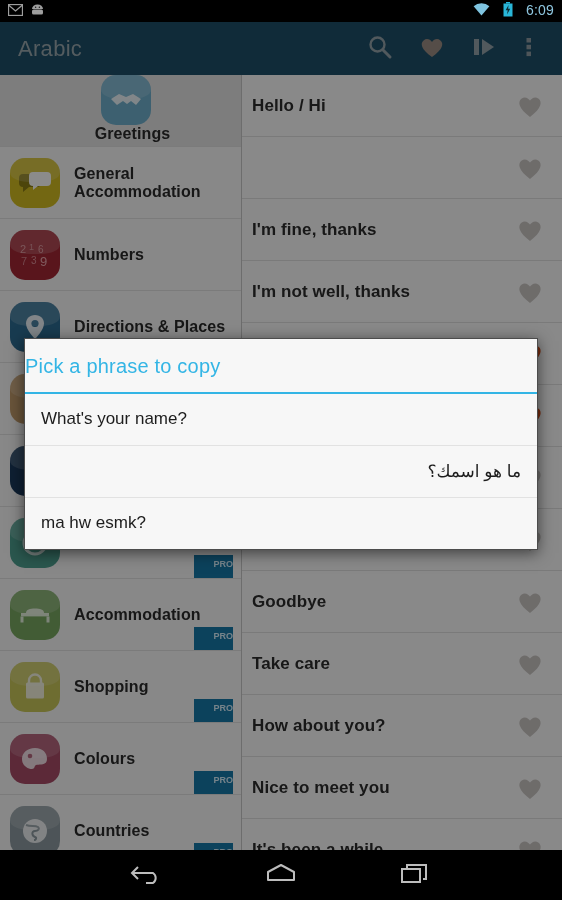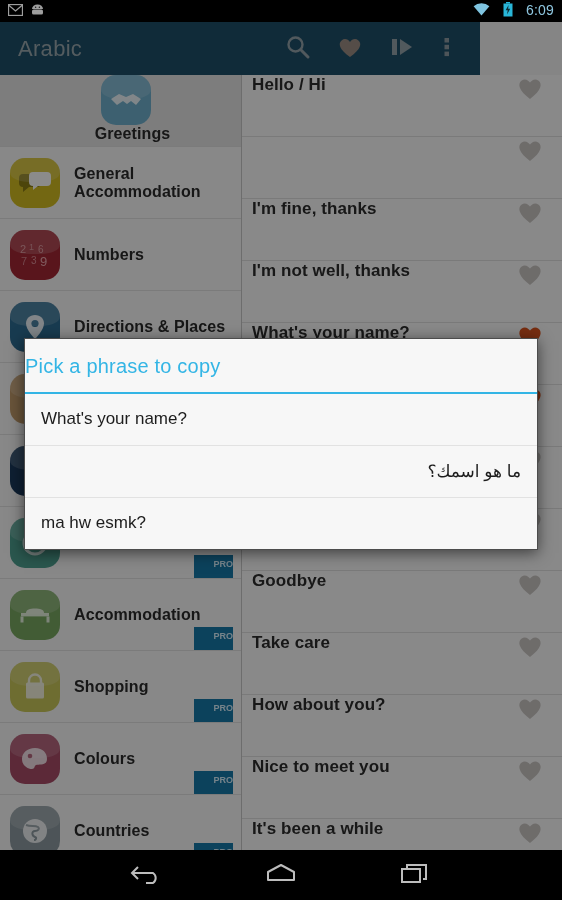--- a/index.html
+++ b/index.html
@@ -37,21 +37,21 @@
   .sb-time {
     color: #8fc7e0;
     font-size: 14px;
     letter-spacing: .2px;
   }
 
   
   #action-bar {
     position: absolute;
     top: 22px; left: 0;
-    width: 480px;
+    width: 562px;
     height: 53px;
     background: #1e4f68;
     display: flex;
     align-items: center;
     box-sizing: border-box;
     padding: 0 14px 0 18px;
     z-index: 40;
   }
   #app-title {
     color: #9aa8ae;
@@ -144,21 +144,21 @@
   
   #phrase-list {
     flex: 1 1 auto;
     height: 775px;
     background: #fafafa;
     overflow: hidden;
   }
   .phrase-row {
     height: 62px;
     display: flex;
-    align-items: flex-start;
+    align-items: center;
     padding: 0 18px 0 10px;
     box-sizing: border-box;
     border-bottom: 1px solid #dedede;
   }
   .phrase-text {
     font-size: 17px;
     font-weight: bold;
     color: #2c2c2c;
     letter-spacing: .1px;
   }

